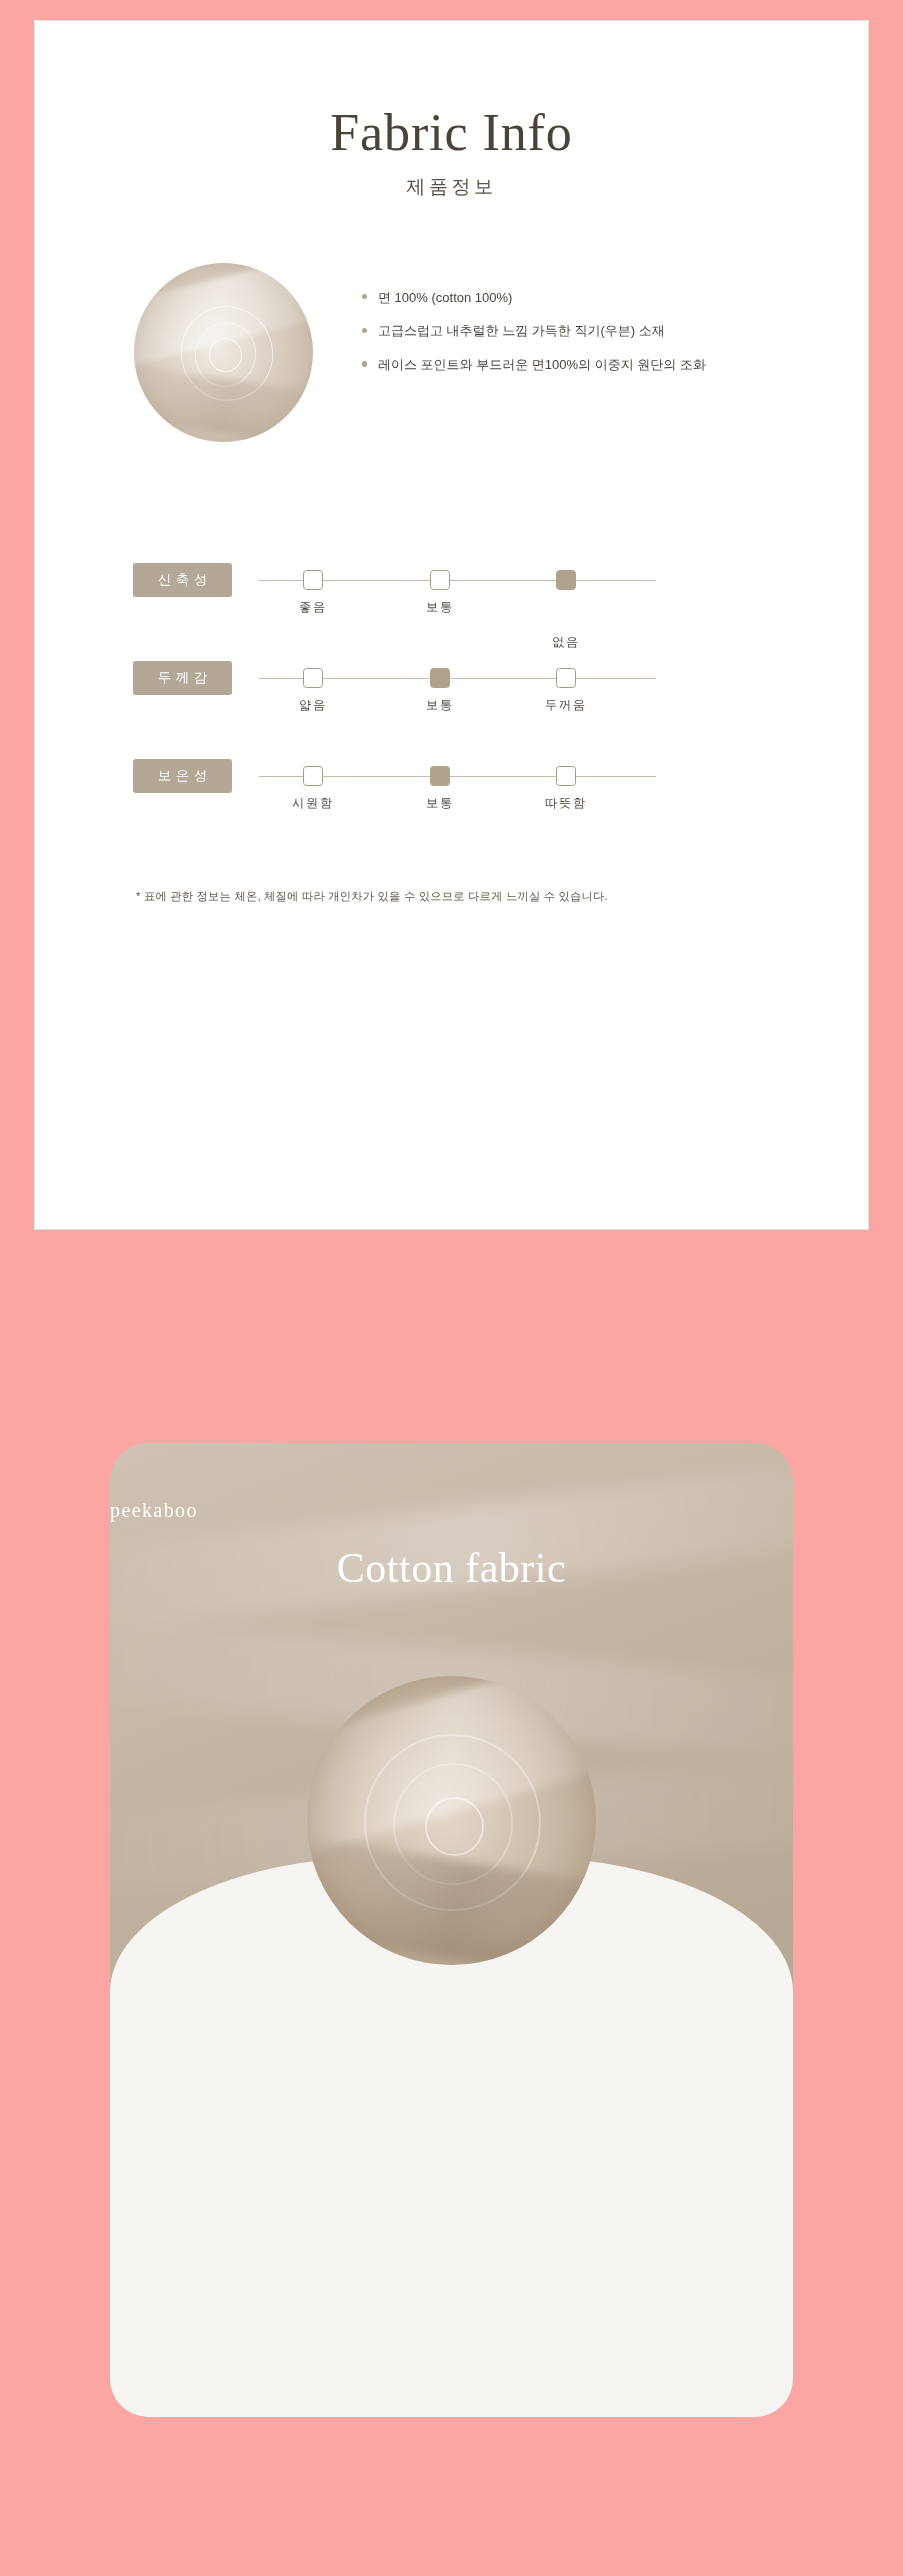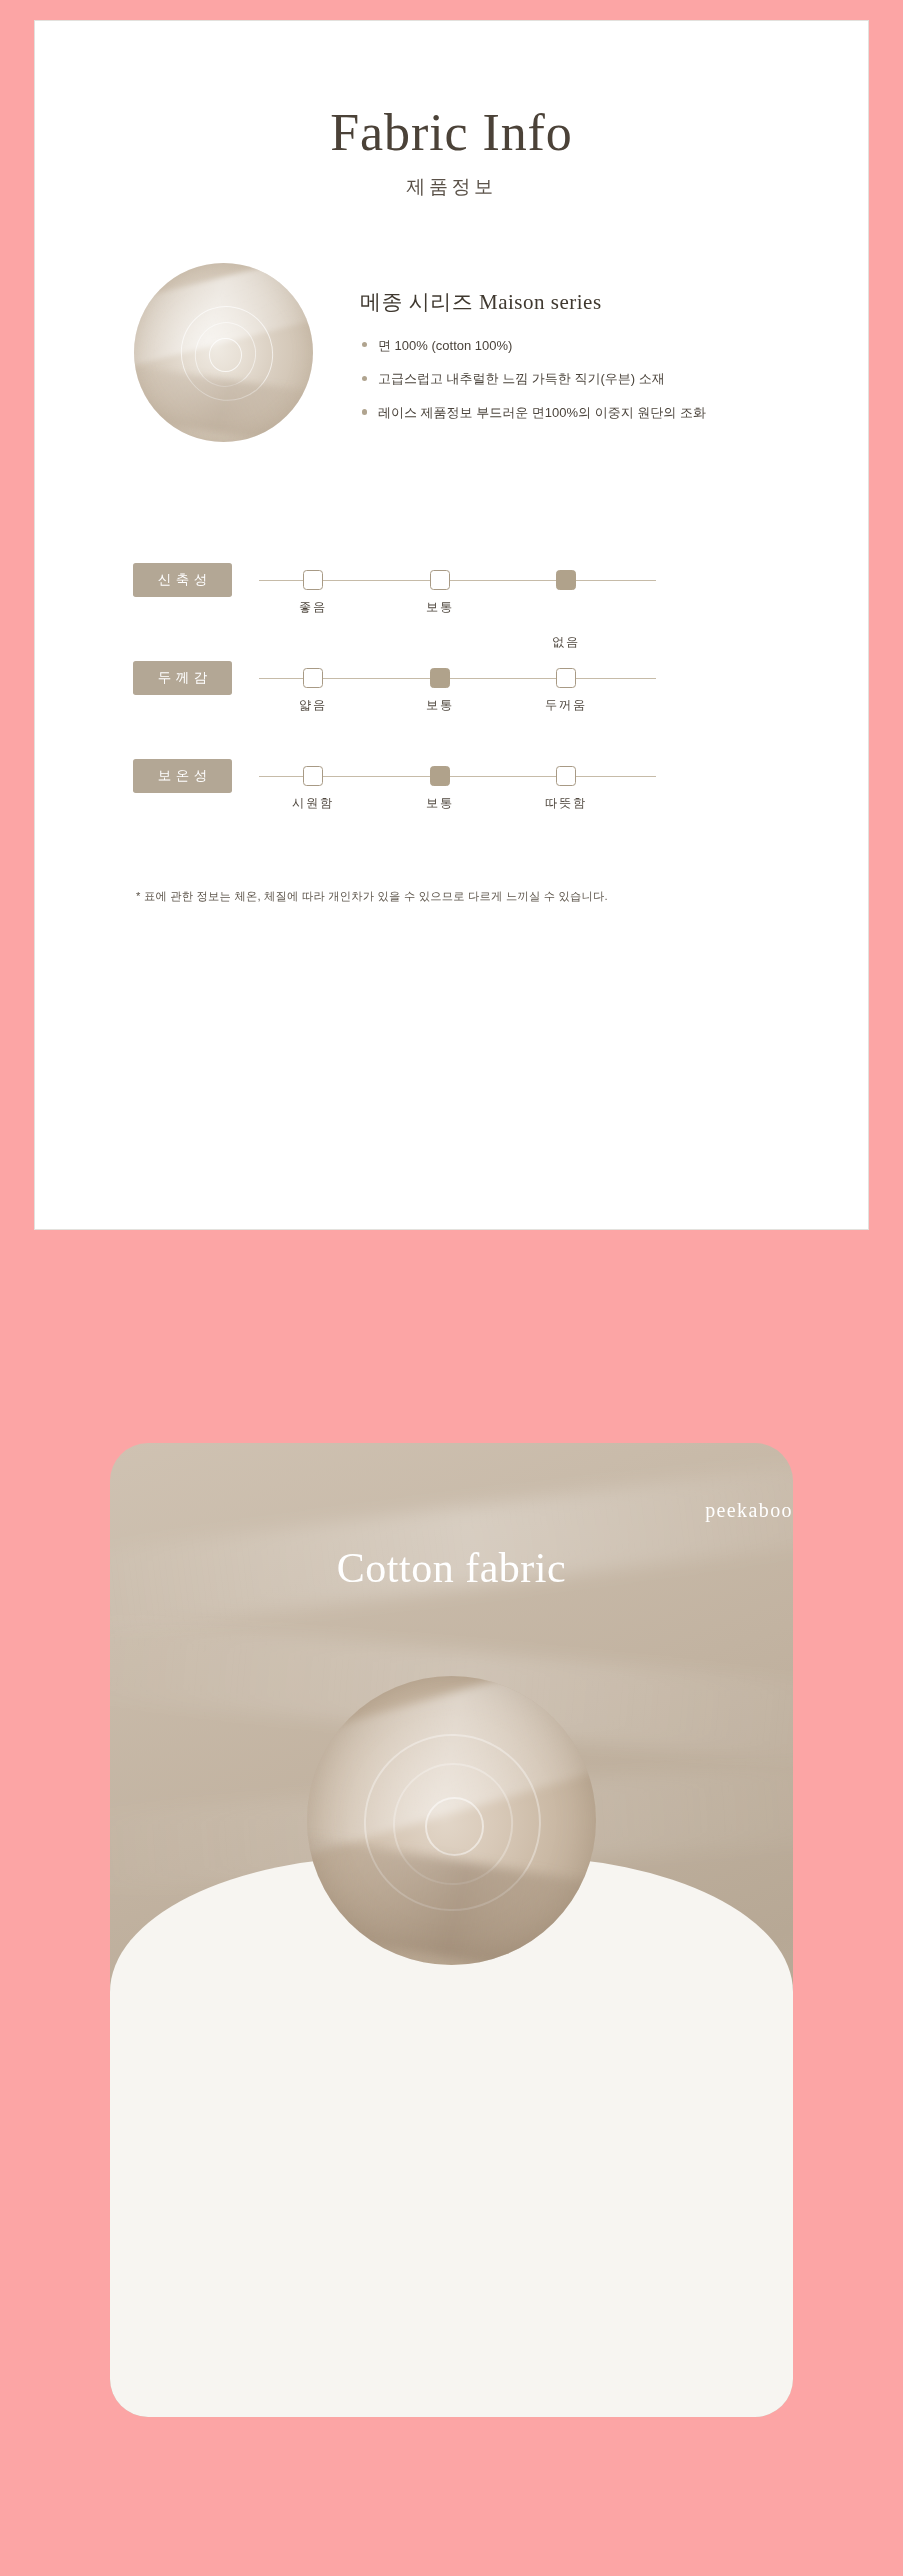--- a/index.html
+++ b/index.html
@@ -215,21 +215,21 @@
   }
   .cotton-card .bs1 { top: 63px; transform: rotate(-7deg); }
   .cotton-card .bs2 { top: 208px; transform: rotate(5deg); opacity: .7; }
   .cotton-card .bs3 { top: 343px; transform: rotate(-4deg); opacity: .55; }
 
   .brand {
     position: absolute;
     top: 56px;
     left: 0;
     width: 100%;
-    text-align: right;
+    text-align: left;
     font-family: "Liberation Serif", serif;
     font-size: 20px;
     letter-spacing: 1.4px;
     color: #ffffff;
   }
   .cotton-heading {
     position: absolute;
     top: 101px;
     left: 0;
     width: 100%;
@@ -299,25 +299,24 @@
 
     <div class="fabric-intro">
       <div class="swatch">
         <div class="s1"></div>
         <div class="fold f1"></div>
         <div class="fold f2"></div>
         <div class="fold f3"></div>
         <div class="s2"></div>
       </div>
       <div class="fabric-desc">
-        <div class="fabric-series-name">메종 시리즈 Maison series</div>
         <ul class="bullet-list">
           <li>면 100% (cotton 100%)</li>
           <li>고급스럽고 내추럴한 느낌 가득한 직기(우븐) 소재</li>
-          <li>레이스 제품정보 부드러운 면100%의 이중지 원단의 조화</li>
+          <li>레이스 포인트와 부드러운 면100%의 이중지 원단의 조화</li>
         </ul>
       </div>
     </div>
 
     <div class="scales" id="scales">
         <div class="scale-row">
           <div class="scale-label">신축성</div>
           <div class="scale-track" style="width: 397px;"></div>
           <div class="scale-points" style="width: 397px;">
             <div class="pt" style="left: 54px;"></div>

